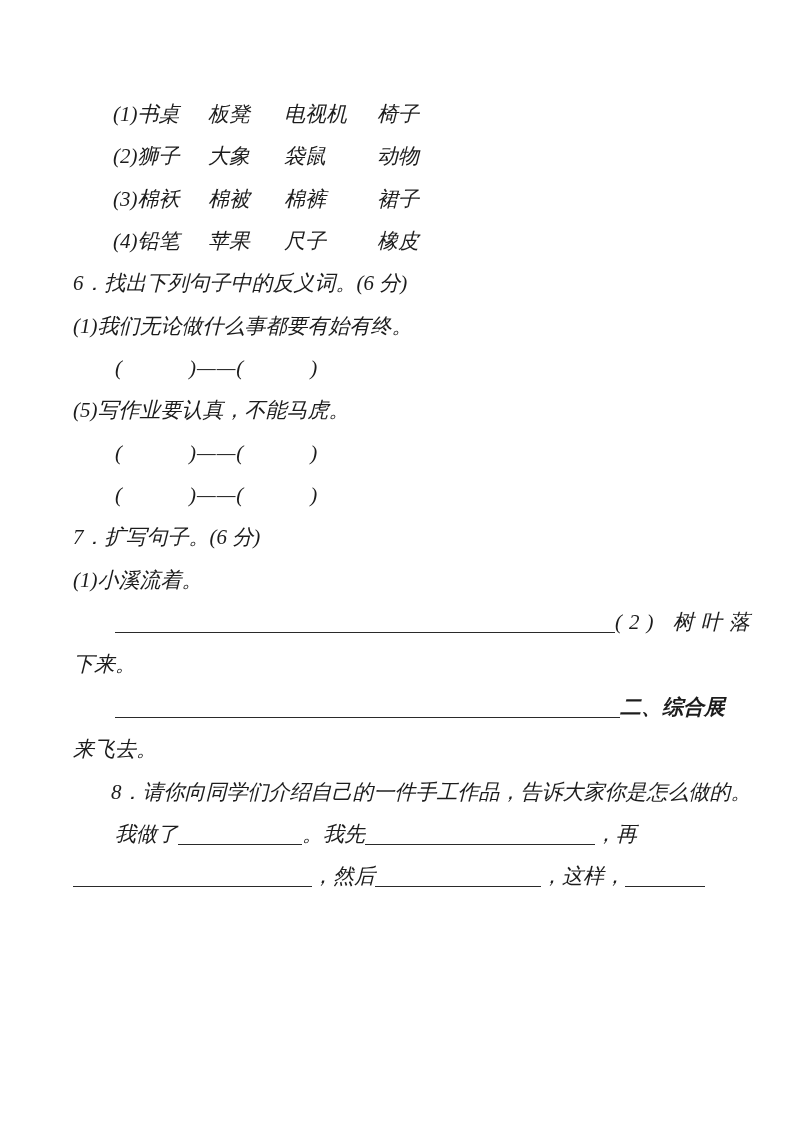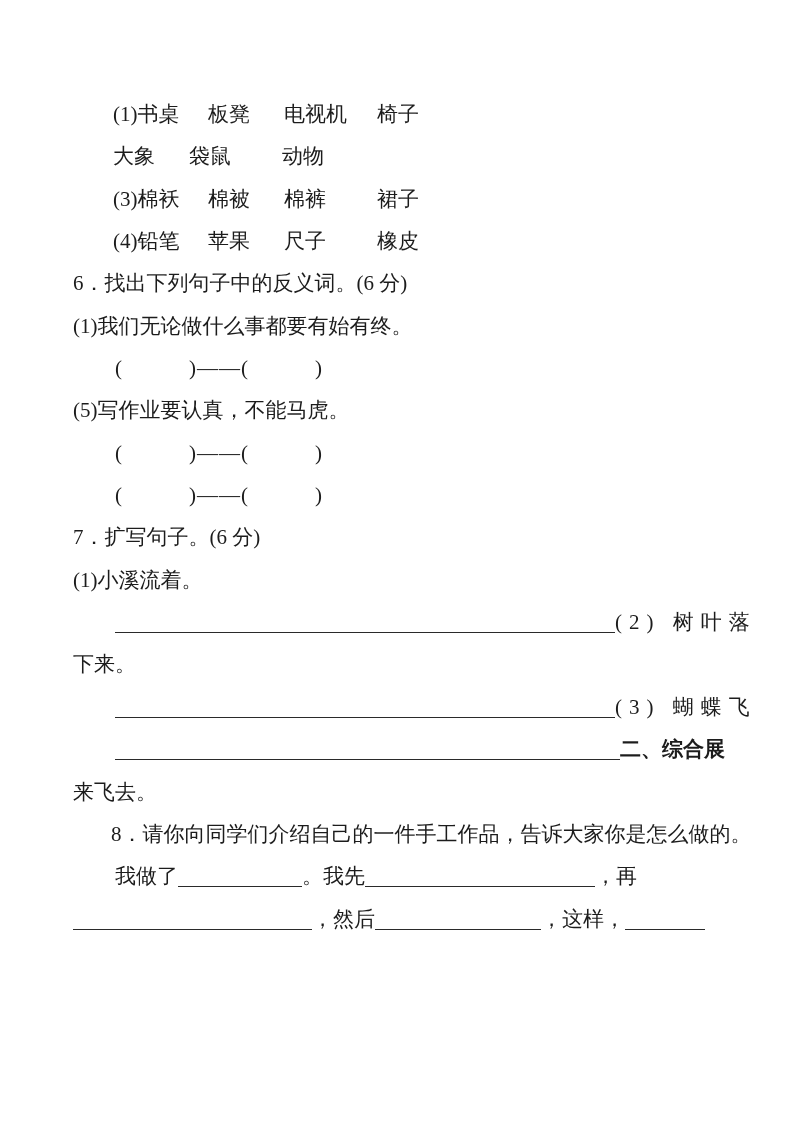--- a/index.html
+++ b/index.html
@@ -11,20 +11,21 @@
     position: relative;
     width: 793px;
     height: 1122px;
     box-sizing: border-box;
     background: #ffffff;
     color: #1c1c1c;
     font-family: "Liberation Serif", "DejaVu Serif", serif;
     font-size: 21px;
     padding: 93px 23px 0 73px;
     overflow: hidden;
+    font-style: italic;
   }
   .line {
     line-height: 42.35px;
     height: 42.35px;
     white-space: nowrap;
   }
   .indent   { padding-left: 42px; }
   .indent38 { padding-left: 38px; }
 
   
@@ -58,20 +59,21 @@
 
 <div class="page">
 
   <div class="line word-row">
     <span class="c1"><span>(1)</span><span>书桌</span></span>
     <span class="c2">板凳</span>
     <span class="c3">电视机</span>
     <span class="c4">椅子</span>
   </div>
   <div class="line word-row">
+    <span class="c1"><span>(2)</span><span>狮子</span></span>
     <span class="c2">大象</span>
     <span class="c3">袋鼠</span>
     <span class="c4">动物</span>
   </div>
   <div class="line word-row">
     <span class="c1"><span>(3)</span><span>棉袄</span></span>
     <span class="c2">棉被</span>
     <span class="c3">棉裤</span>
     <span class="c4">裙子</span>
   </div>
@@ -94,23 +96,20 @@
 
   <div class="line">7．扩写句子。(6 分)</div>
   <div class="line">(1)小溪流着。</div>
 
   <div class="line indent">
     <span class="blank w500"></span><span class="spread">(2) 树叶落</span>
   </div>
   <div class="line">下来。</div>
 
   <div class="line indent">
-    <span class="blank w500"></span><span class="spread">(3) 蝴蝶飞</span>
-  </div>
-  <div class="line indent">
     <span class="blank w505"></span><span class="bold">二、综合展</span>
   </div>
 
   <div class="line">来飞去。</div>
 
   <div class="line indent38">8．请你向同学们介绍自己的一件手工作品，告诉大家你是怎么做的。</div>
 
   <div class="line indent">
     <span>我做了</span><span class="blank w124"></span><span>。我先</span><span class="blank w230"></span><span>，再</span>
   </div>

